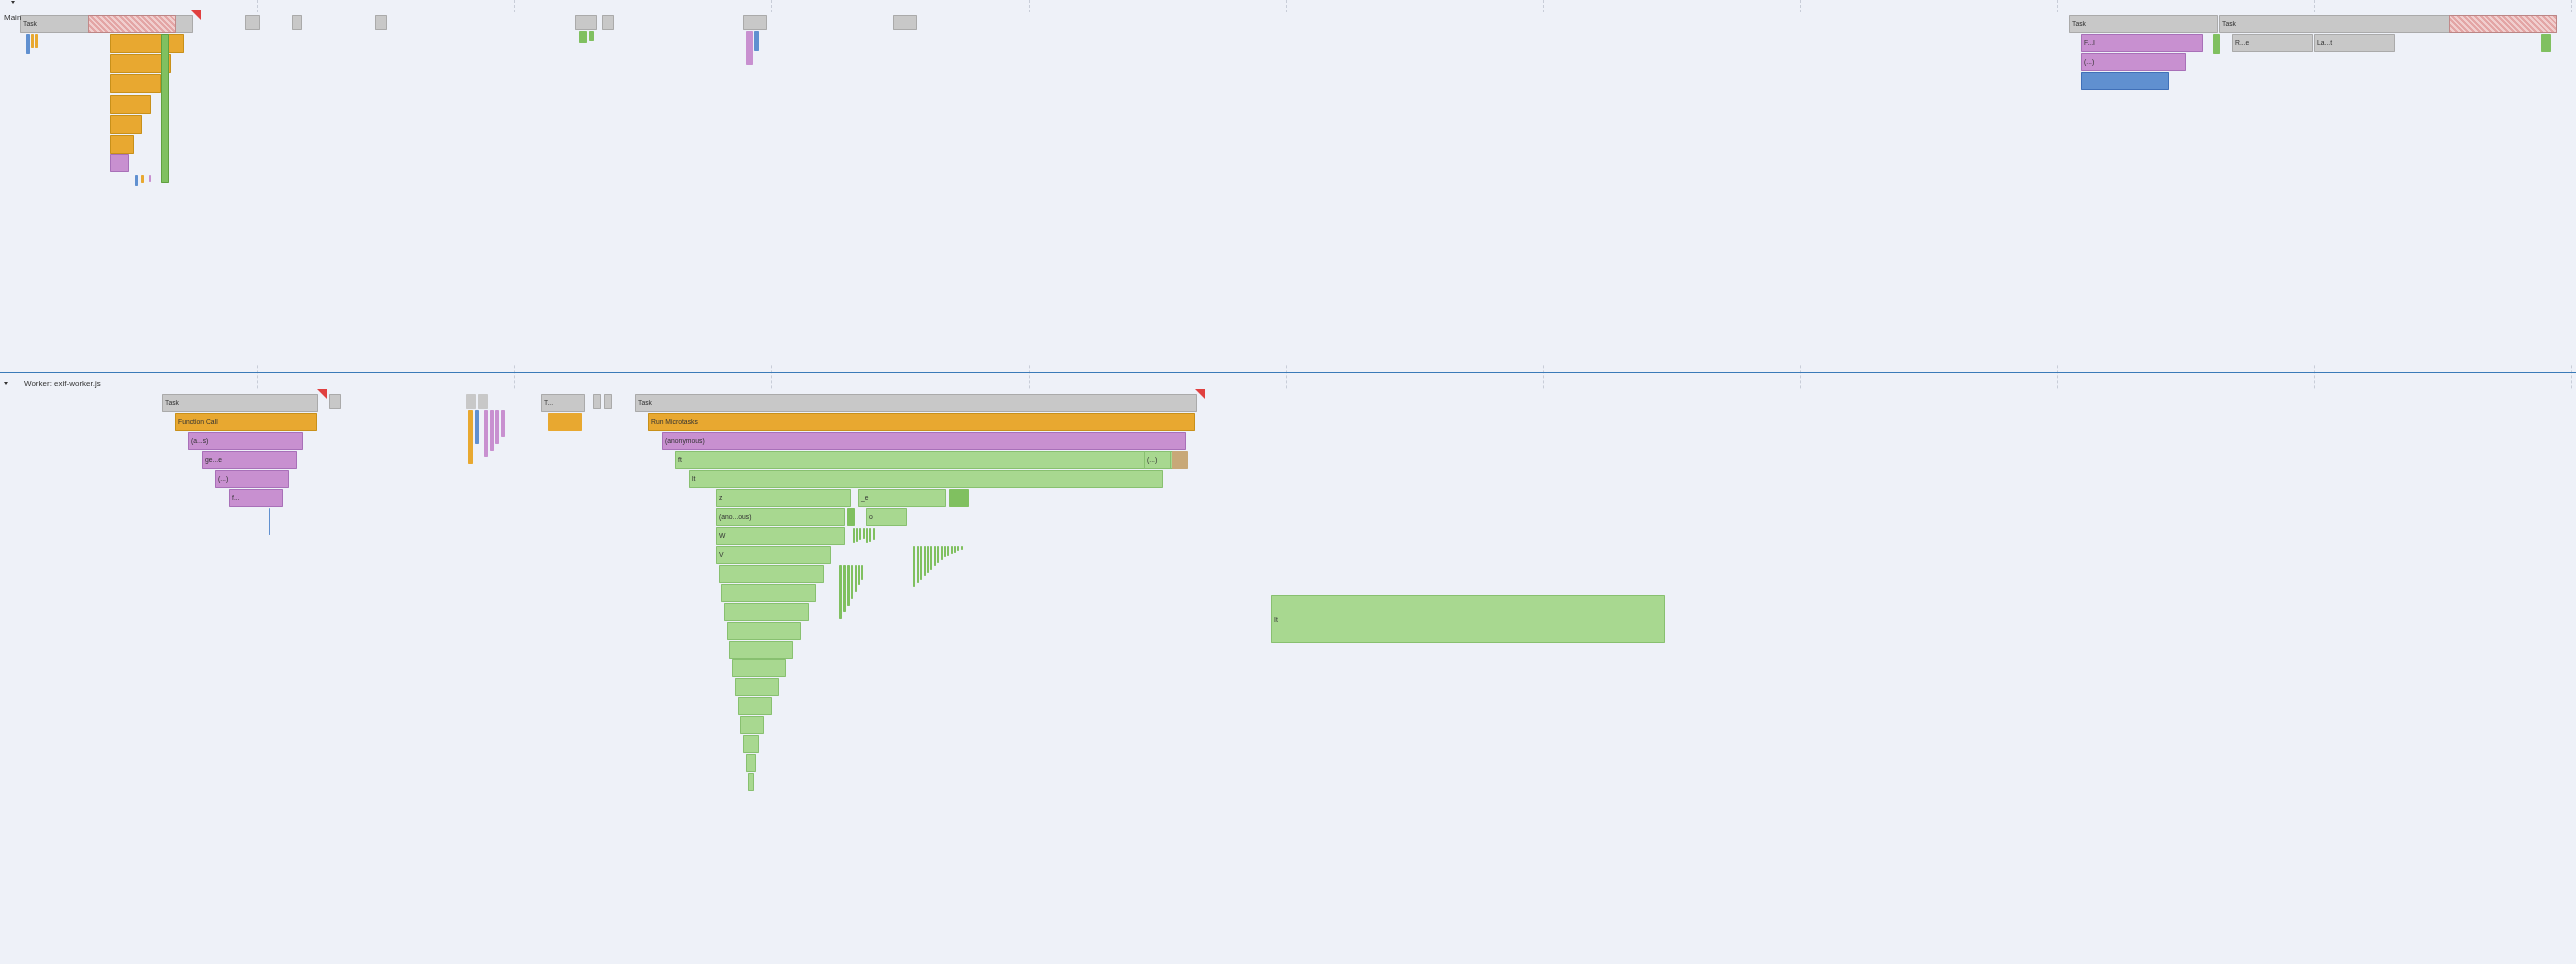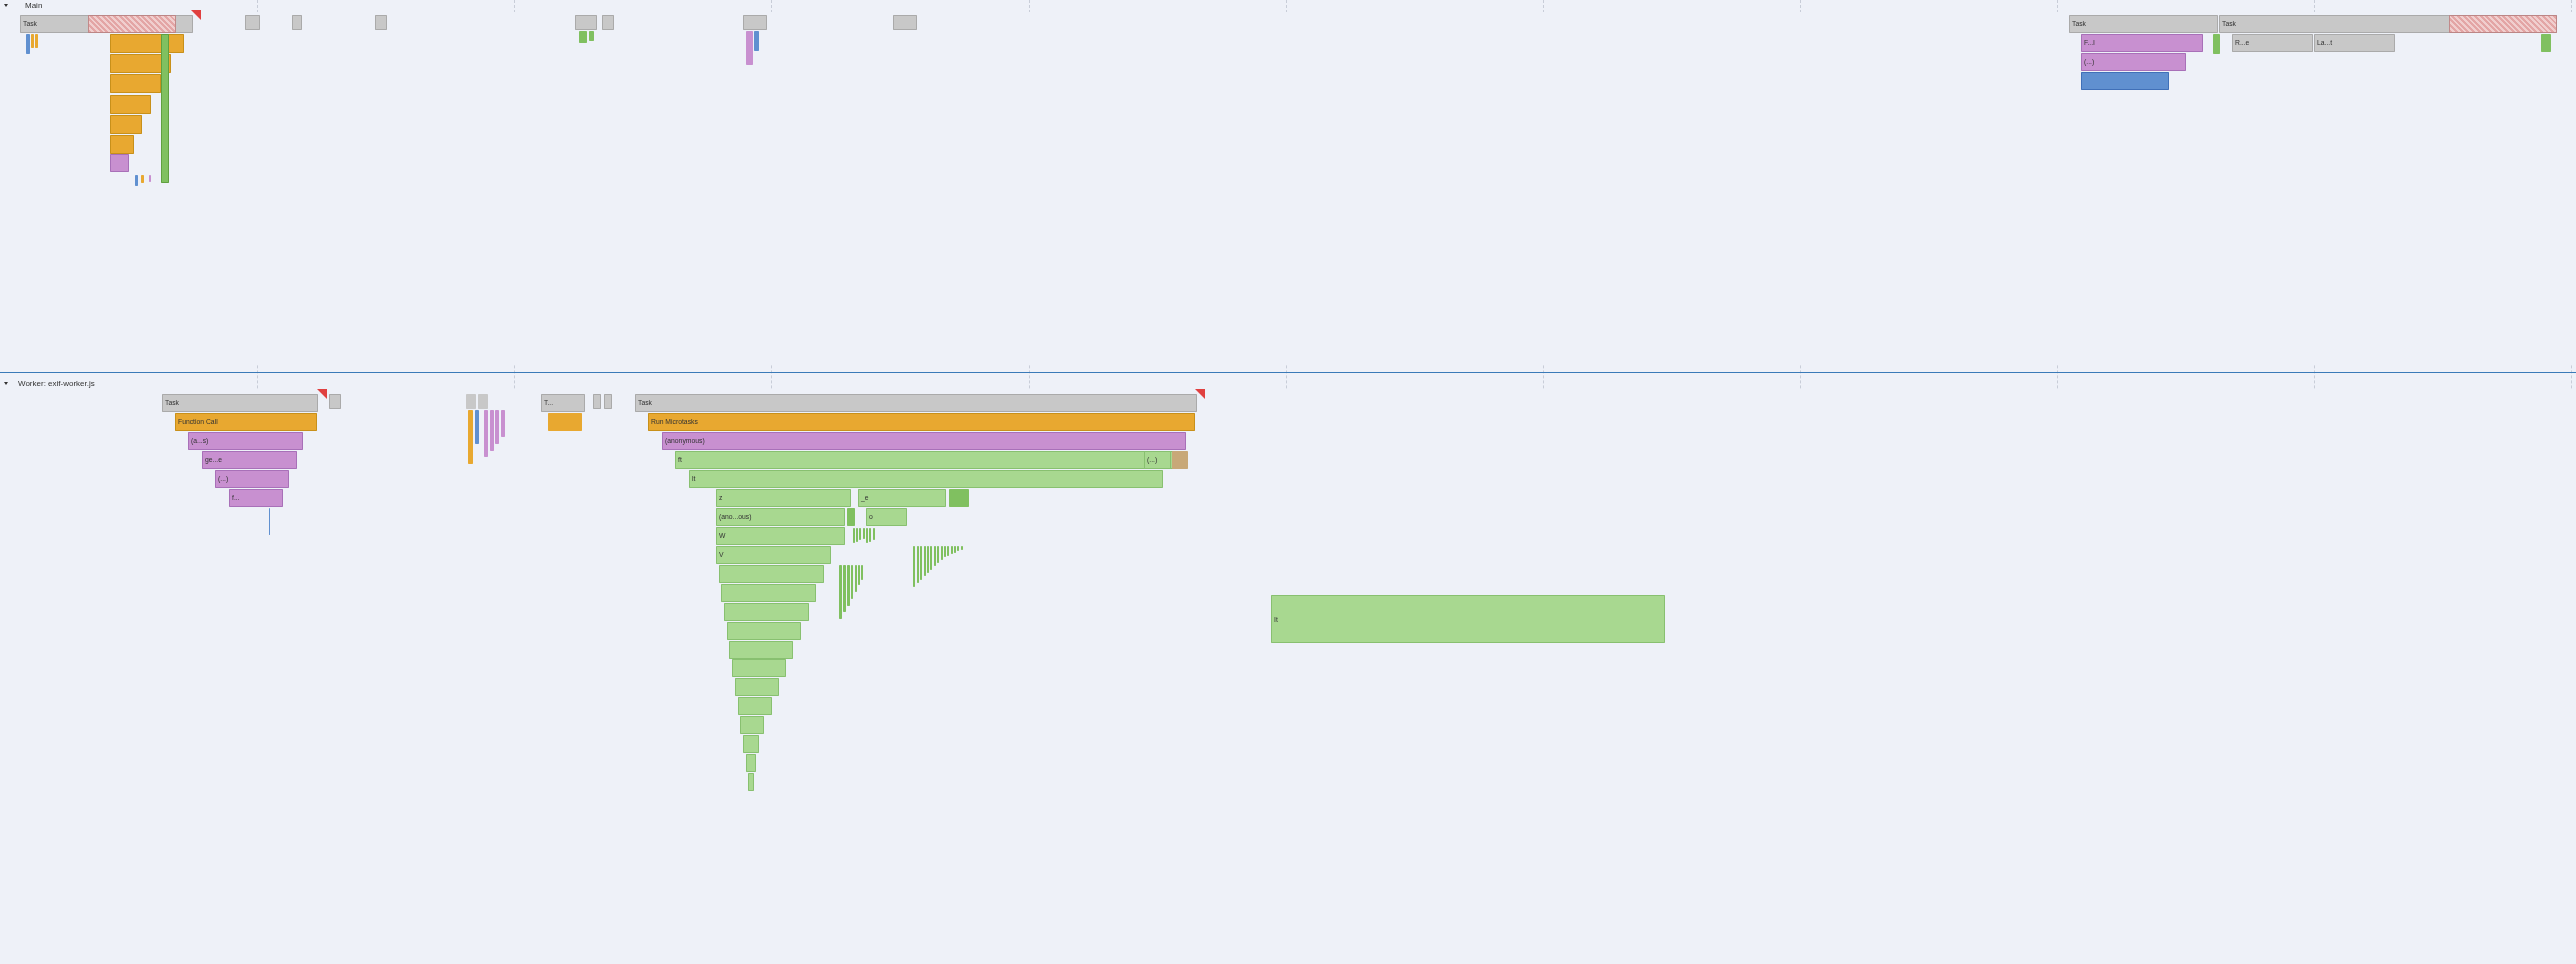--- a/index.html
+++ b/index.html
@@ -99,21 +99,21 @@
     <div class="grid-line" style="left: 1286px"></div>
     <div class="grid-line" style="left: 1543px"></div>
     <div class="grid-line" style="left: 1800px"></div>
     <div class="grid-line" style="left: 2057px"></div>
     <div class="grid-line" style="left: 2314px"></div>
     <div class="grid-line" style="left: 2571px"></div>
   </div>
 
   <div class="main-section">
 
-    <div style="position: absolute; top: 0; left: 0; display: flex; align-items: center; gap: 17px; padding: 1.4px 4px; font-size: 8px; font-weight: 500; color: #333; z-index: 10;">
+    <div style="position: absolute; top: 0; left: 0; display: flex; align-items: center; gap: 9px; padding: 1.4px 4px; font-size: 8px; font-weight: 500; color: #333; z-index: 10; flex-direction: column;">
       <div class="triangle down" style="width:0;height:0;border-style:solid;border-width:3.4px 2.7px 0 2.7px;border-color:#333 transparent transparent transparent;"></div>
       <span>Main</span>
     </div>
 
     <div style="position: absolute; top: 12px; left: 0; right: 0; height: 352px; background: #eef1f8;"></div>
 
     <div class="flame-block flame-gray" style="left: 20px; top: 15px; width: 173px; height: 17.6px;">
       <span>Task</span>
     </div>
 
@@ -194,21 +194,21 @@
 
     <div style="position: absolute; left: 2541px; top: 34px; width: 9.5px; height: 17.6px; background: #80c060; border-radius: 0.7px;"></div>
   </div>
 
   <div class="section-divider" style="top: 372px;"></div>
 
   <div class="worker-section" style="top: 378px;">
 
     <div style="position: absolute; top: 12px; left: 0; right: 0; height: 575px; background: #eef1f8;"></div>
 
-    <div style="position: absolute; top: 0; left: 0; display: flex; align-items: center; gap: 10px; padding: 1.4px 4px; font-size: 8px; font-weight: 500; color: #333; z-index: 10;">
+    <div style="position: absolute; top: 0; left: 0; display: flex; align-items: center; gap: 16px; padding: 1.4px 4px; font-size: 8px; font-weight: 500; color: #333; z-index: 10;">
       <div style="width:0;height:0;border-style:solid;border-width:3.4px 2.7px 0 2.7px;border-color:#333 transparent transparent transparent;"></div>
       <span>Worker: exif-worker.js</span>
     </div>
 
     <div class="flame-block flame-gray" style="left: 162px; top: 16px; width: 156px; height: 17.6px;">
       <span>Task</span>
     </div>
 
     <div style="position: absolute; left: 317px; top: 10.8px; width: 0; height: 0;
                 border-style: solid; border-width: 0 10.8px 10.8px 0;

